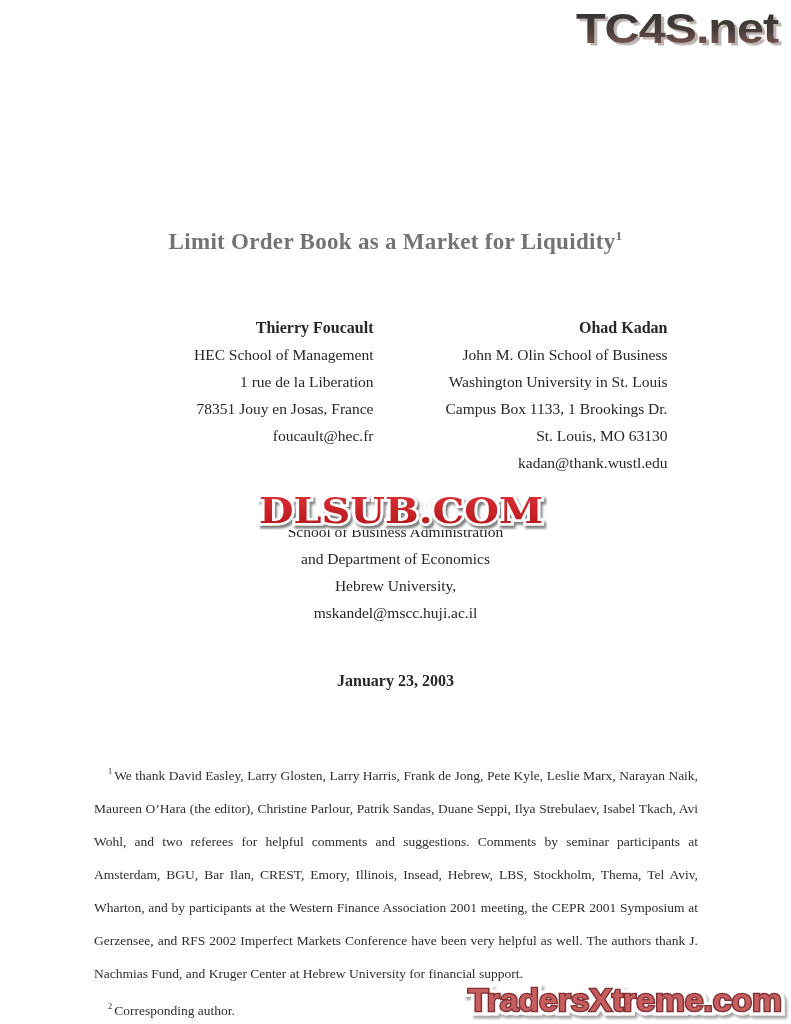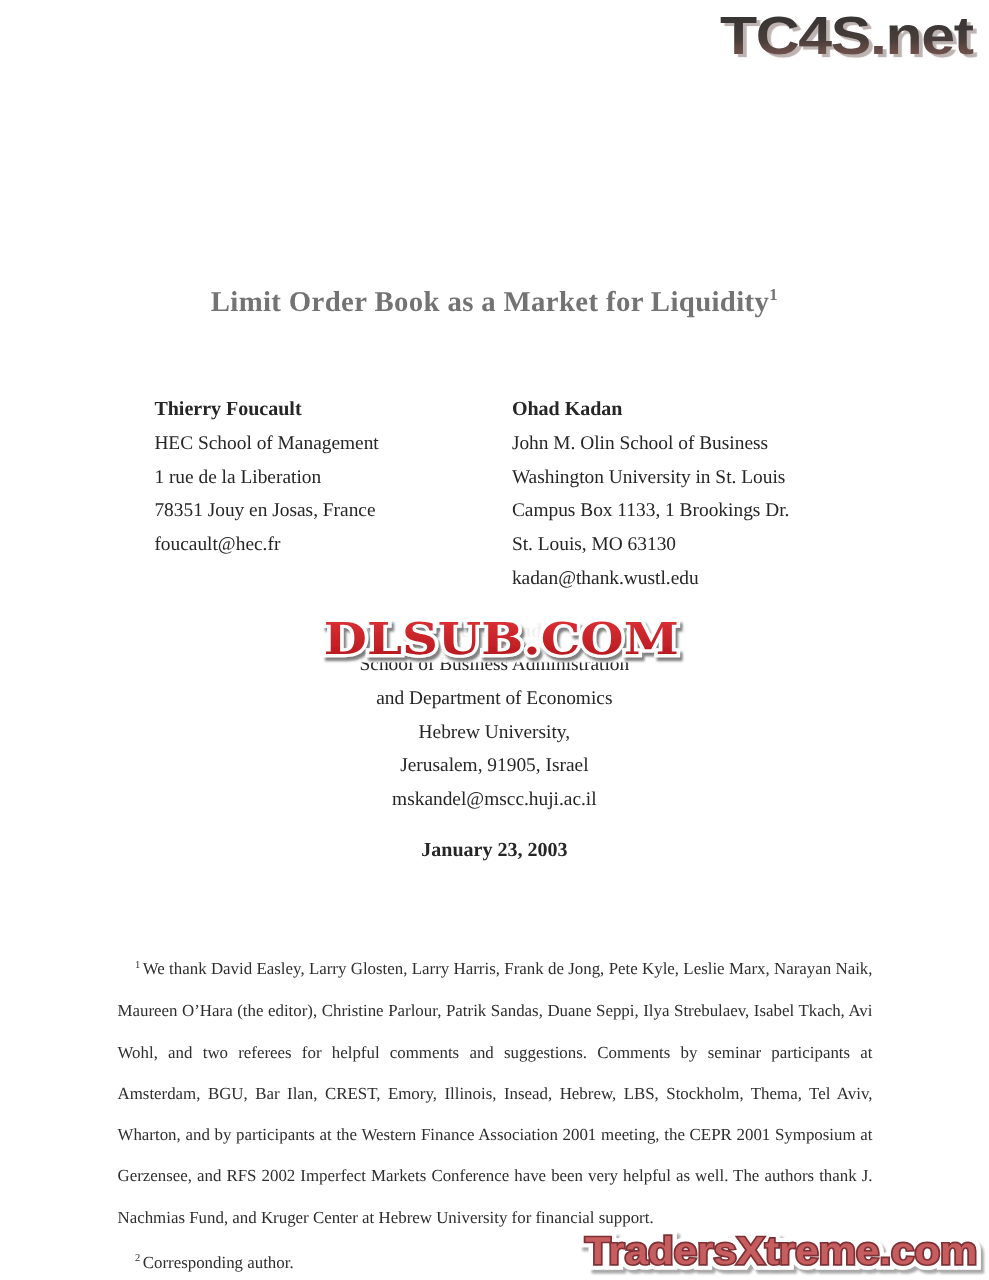--- a/index.html
+++ b/index.html
@@ -24,21 +24,21 @@
     font-size:23px; font-weight:bold; letter-spacing:0.3px;
     color:#737373;
   }
   .title sup { font-size:58%; vertical-align:super; }
 
   
   .authors-row {
     position:absolute; top:314px; left:0; width:100%;
     display:flex; justify-content:center; gap:36px;
   }
-  .author { text-align:left; line-height:27px; font-size:15.5px; }
+  .author { text-align:right; line-height:27px; font-size:15.5px; }
   .author .author-name { font-weight:bold; font-size:16px; }
   .author-col-left  { min-width:250px; }
   .author-col-right { min-width:258px; }
 
   .author-center {
     position:absolute; top:487px; left:0; width:100%;
     text-align:center; line-height:27px; font-size:15.5px;font-family:Liberation Serif, serif;
   }
   .author-center .author-name { font-weight:bold; font-size:16px; }
   .author-center sup { font-size:60%; vertical-align:super; }
@@ -95,21 +95,20 @@
       <div class="author-line">St. Louis, MO 63130</div>
       <div class="author-line">kadan@thank.wustl.edu</div>
     </div>
   </div>
 
   <div class="author-center">
     <div class="author-name"><span>Eugene Kandel</span><sup>2</sup></div>
     <div class="author-line">School of Business Administration</div>
     <div class="author-line">and Department of Economics</div>
     <div class="author-line">Hebrew University,</div>
-    <div class="author-line">Jerusalem, 91905, Israel</div>
     <div class="author-line">mskandel@mscc.huji.ac.il</div>
   </div>
 
   <svg class="wm-mid" width="300" height="52" viewBox="0 0 300 52">
     <defs>
       <linearGradient id="dlsubGrad" x1="0" y1="0" x2="0" y2="1">
         <stop offset="0" stop-color="#e03338"></stop>
         <stop offset="1" stop-color="#b0151b"></stop>
       </linearGradient>
       <filter id="dlsubShadow" x="-15%" y="-20%" width="140%" height="160%">

